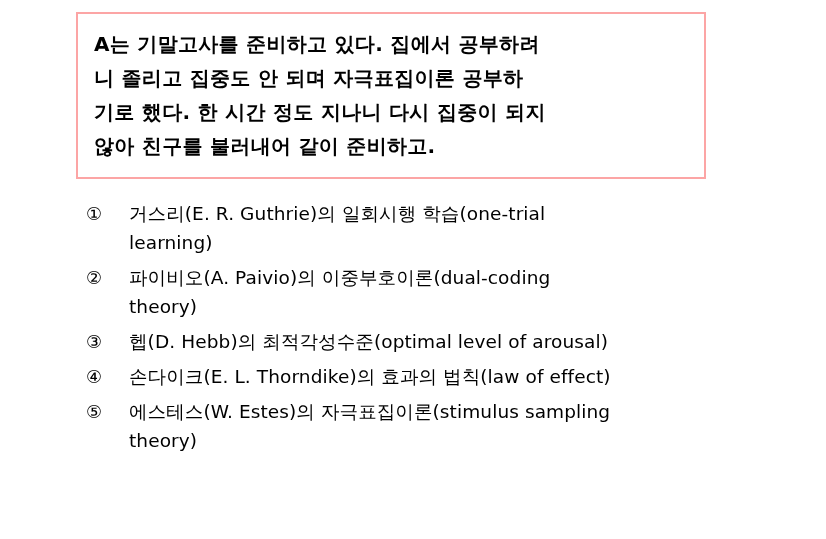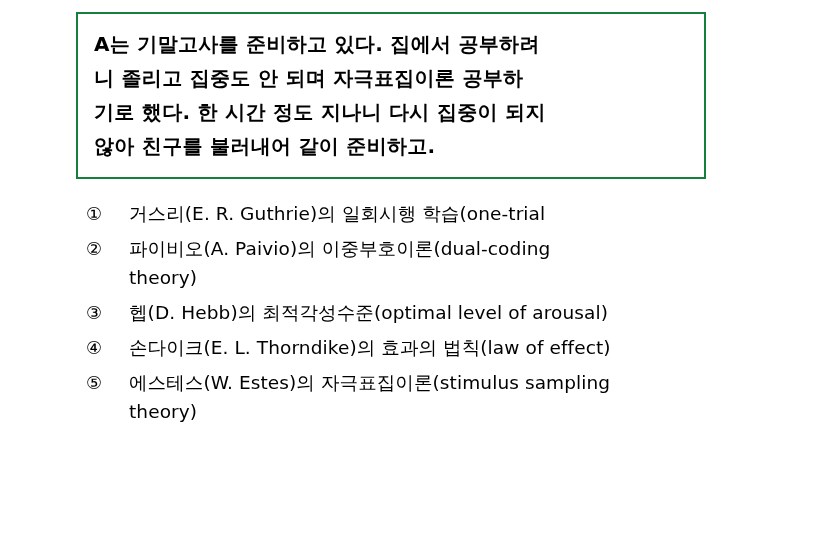--- a/index.html
+++ b/index.html
@@ -37,21 +37,21 @@
     text-align: left;
   }
   .question-text {
     flex: 1 1 auto;
   }
 
   
   .stimulus-box {
     margin: 0 0 0 58px;
     width: 630px;
-    border: 2px solid #15803d;
+    border: 2px solid #fca5a5;
     box-sizing: border-box;
     padding: 13px 16px 14px 16px;
     background: #ffffff;
   }
   .stimulus-line {
     font-size: 20px;
     line-height: 34px;
     font-weight: 700;
     letter-spacing: 0.3px;
     white-space: nowrap;
@@ -97,20 +97,21 @@
     <div class="stimulus-line">기로 했다. 한 시간 정도 지나니 다시 집중이 되지</div>
     <div class="stimulus-line">않아 친구를 불러내어 같이 준비하고.</div>
   </div>
 
   <div class="choices">
 
     <div class="choice">
       <span class="choice-marker">①</span>
       <span class="choice-body">
         <span>거스리(E. R. Guthrie)의 일회시행 학습(one-trial</span>
+        <span class="choice-cont">learning)</span>
       </span>
     </div>
 
     <div class="choice">
       <span class="choice-marker">②</span>
       <span class="choice-body">
         <span>파이비오(A. Paivio)의 이중부호이론(dual-coding</span>
         <span class="choice-cont">theory)</span>
       </span>
     </div>

